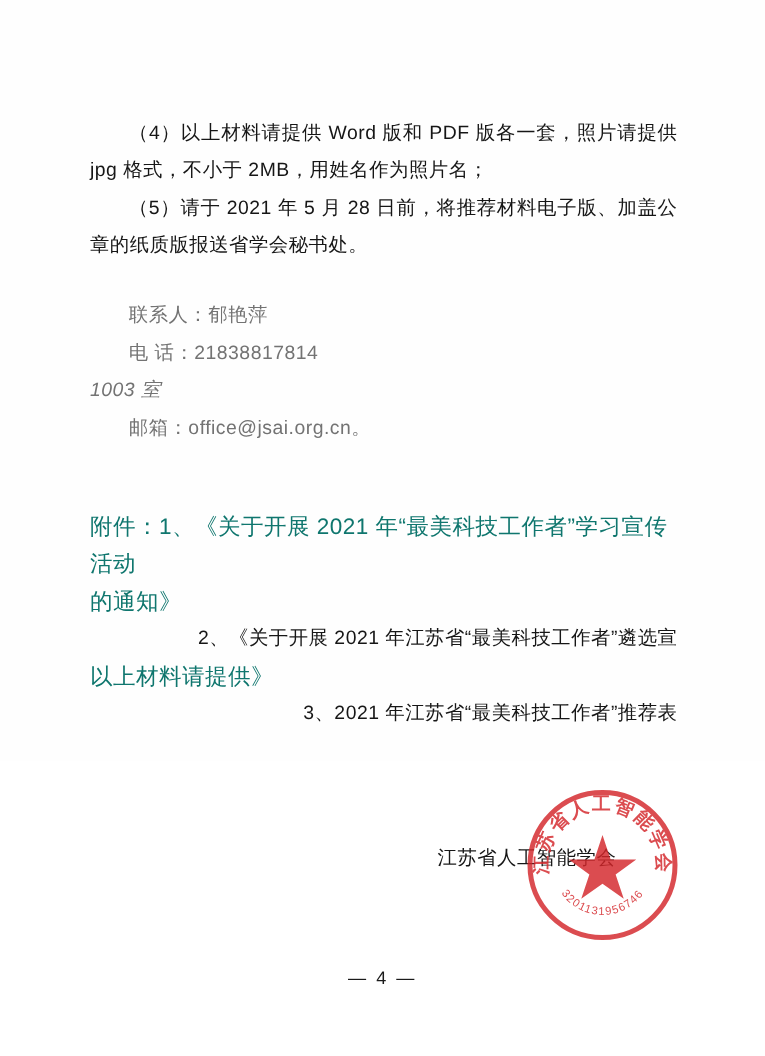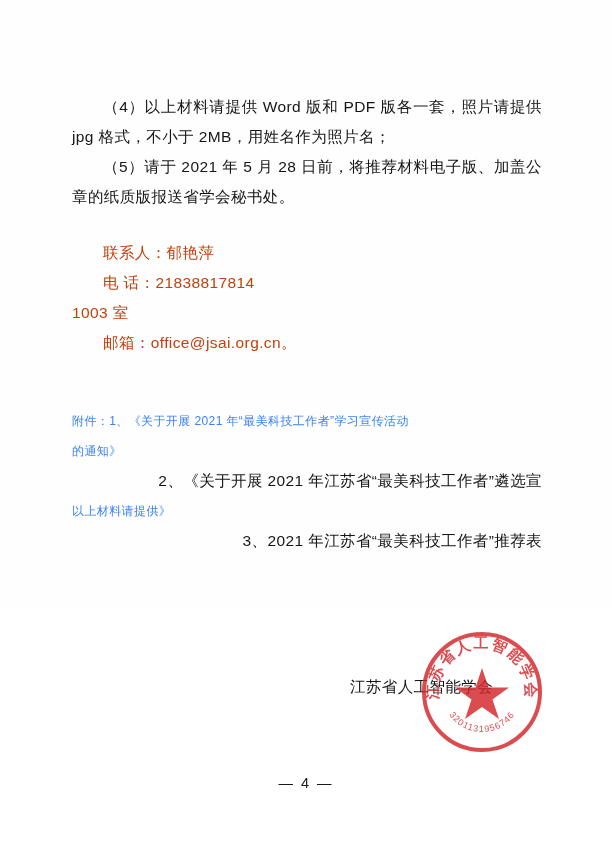--- a/index.html
+++ b/index.html
@@ -40,30 +40,31 @@
   .indent {
     text-indent: 31px;
   }
   .block-gap-md { height: 26px; }
   .block-gap-lg { height: 48px; }
   .contact-line {
     font-size: 15.5px;
     line-height: 30px;
     letter-spacing: 0.4px;
     text-indent: 31px;
-    color: #c2410c;
+    color: #737373;
   }
   .contact-line.cont {
     text-indent: 0;
+    font-style: italic;
   }
   .attach-head {
-    font-size: 12px;
+    font-size: 18px;
     line-height: 30px;
     letter-spacing: 0.4px;
-    color: #3b82f6;
+    color: #0f766e;
     text-indent: 0;
   }
   .attach-sub {
     font-size: 15.5px;
     line-height: 30px;
     letter-spacing: 0.4px;
     color: #161616;
     text-indent: 31px;
     text-align: right;
   }

